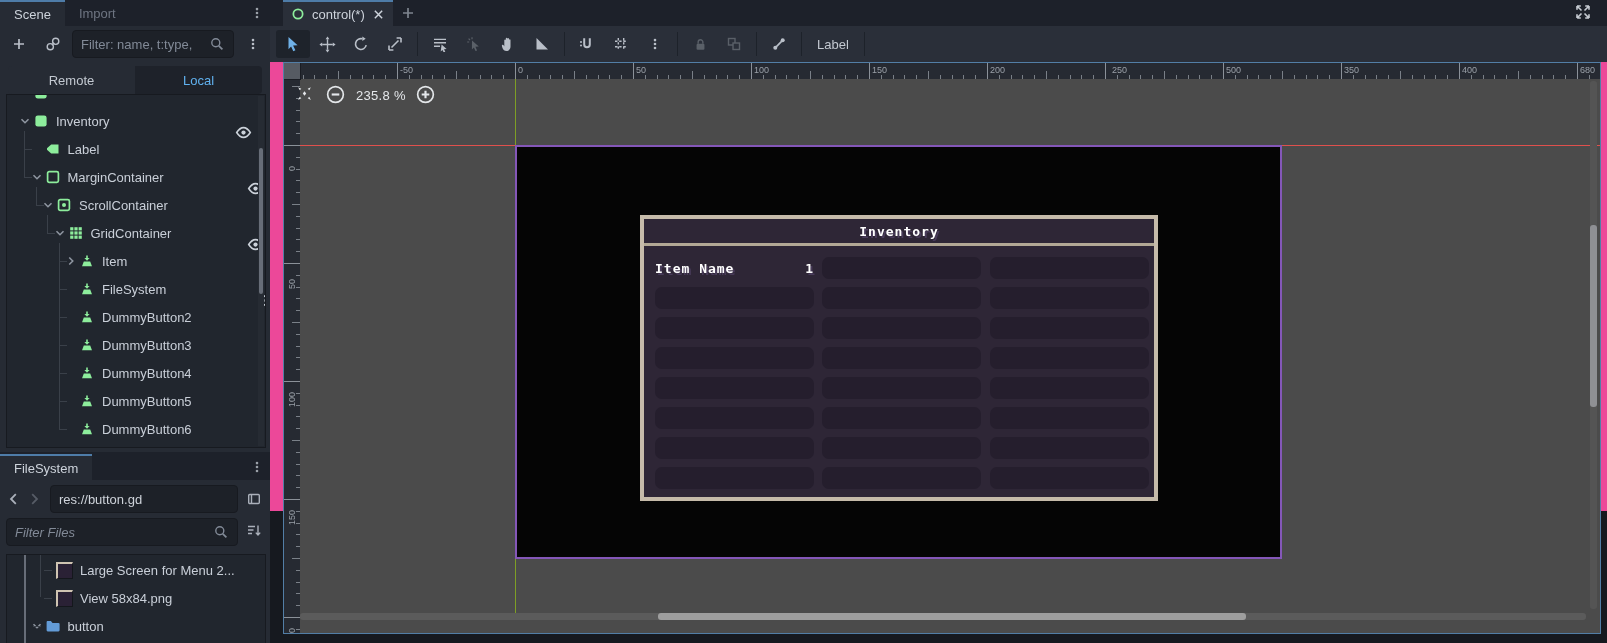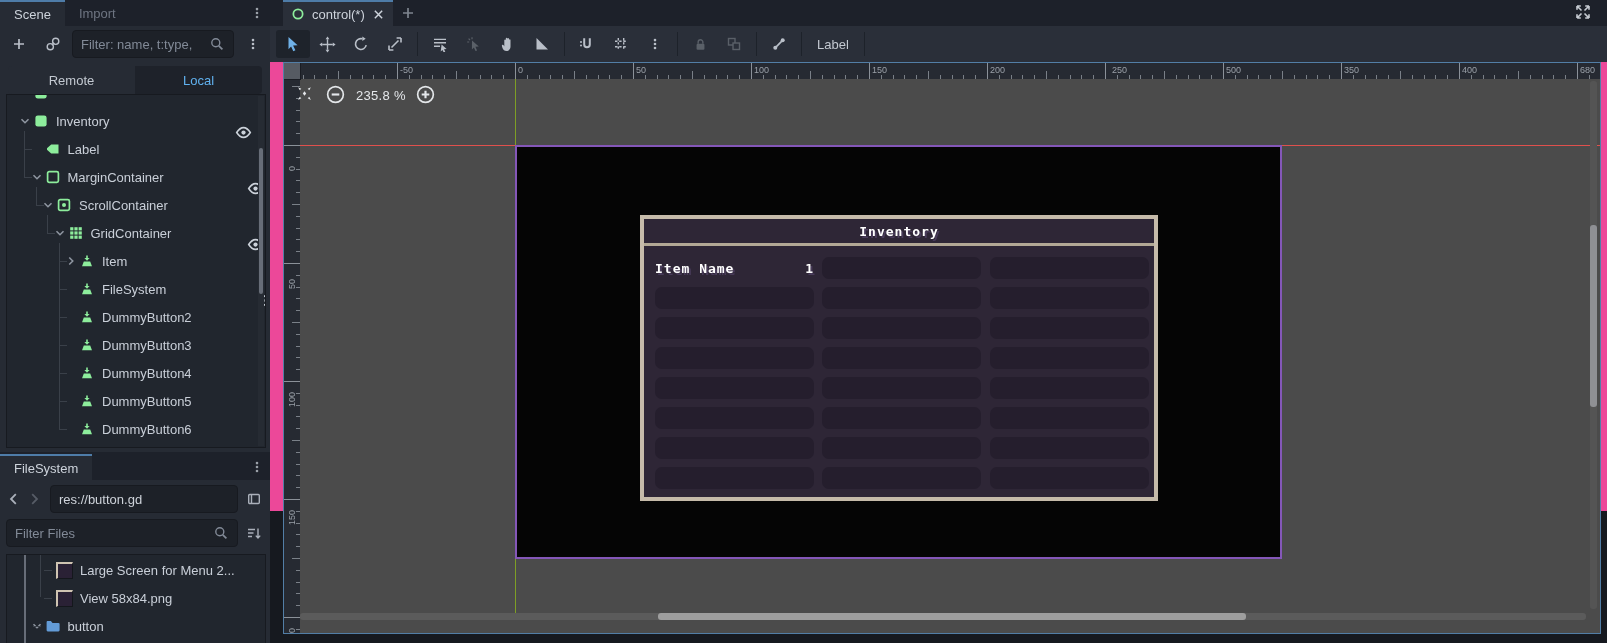--- a/index.html
+++ b/index.html
@@ -33,21 +33,21 @@
   .stub{position:absolute;height:1px;background:#3a4049;}
   .vscroll{position:absolute;right:1px;top:1px;width:6px;bottom:1px;background:#262b33;}
   .vscroll .thumb{position:absolute;left:1px;width:4px;border-radius:2px;background:#676d78;}
   
   #fs-dock{position:absolute;left:0;top:454px;width:270px;height:189px;background:#262b34;}
   .fs-nav{position:absolute;left:0;top:30px;width:270px;height:30px;display:flex;align-items:center;}
   .nav-ic{width:20px;height:24px;display:flex;align-items:center;justify-content:center;color:#aab0ba;}
   .nav-ic.dim{color:#565c66;}
   .path-input{flex:1;height:26px;margin:0 6px;background:#1d2128;border:1px solid #171a20;border-radius:4px;
       color:#ced3da;display:flex;align-items:center;padding:0 8px;white-space:nowrap;overflow:hidden;}
-  .fs-filter-row{position:absolute;left:0;top:64px;width:270px;height:30px;display:flex;align-items:center;}
+  .fs-filter-row{position:absolute;left:0;top:64px;width:270px;height:30px;display:flex;font-style:italic;}
   #fs-list{position:absolute;left:6px;top:100px;width:258px;height:89px;background:#21262e;
       border:1px solid #171a20;border-bottom:none;overflow:hidden;}
   .thumb-ic{width:14px;height:14px;background:#2a2135;border-top:2px solid #cfc4b2;border-left:2px solid #cfc4b2;
       border-right:1px solid #14171c;border-bottom:1px solid #14171c;margin-right:7px;flex:none;}
   
   #center{position:absolute;left:270px;top:0;width:1337px;height:511px;background:#ec4899;}
   #scene-tabbar{position:absolute;left:0;top:0;width:100%;height:26px;background:#1d212a;display:flex;}
   .scene-tab{margin-left:13px;padding:0 8px;display:flex;align-items:center;gap:7px;background:#2a2f39;
       border-top:2px solid #4e7ca8;color:#ced4dc;}
   .tab-plus{width:30px;display:flex;align-items:center;justify-content:center;color:#7d848e;}

